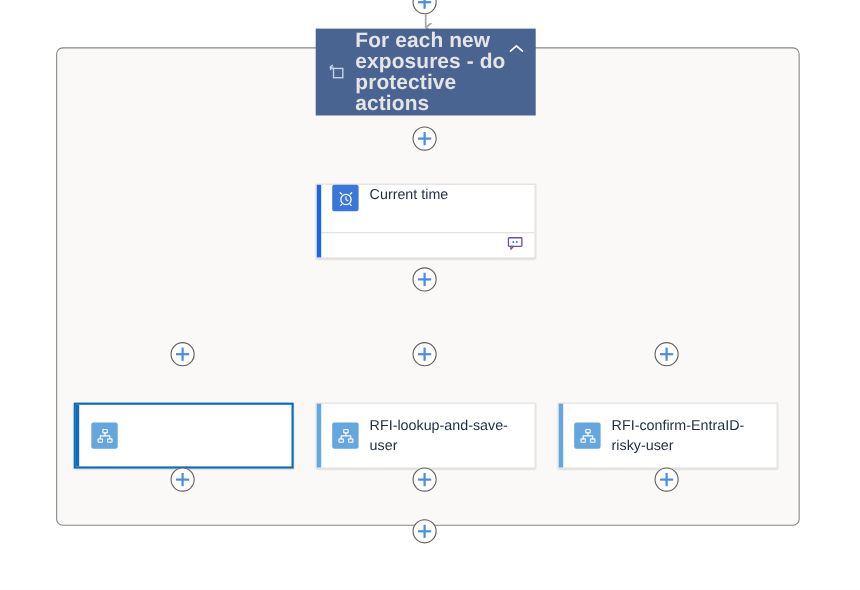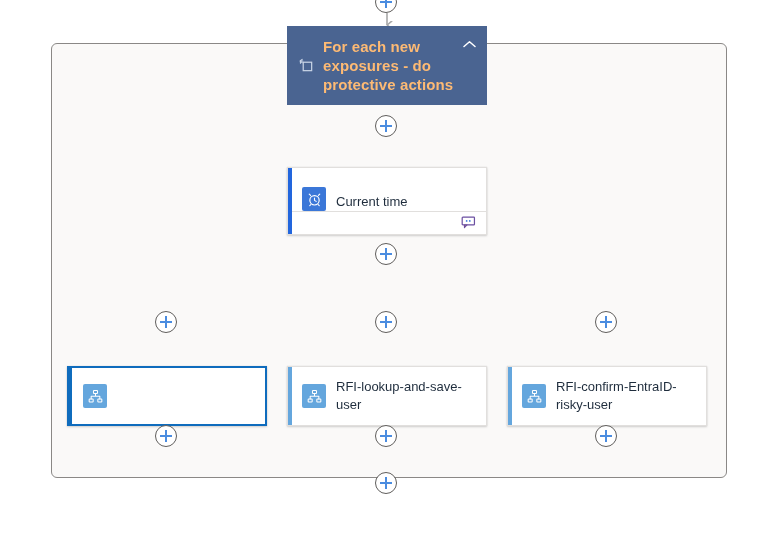--- a/index.html
+++ b/index.html
@@ -62,22 +62,22 @@
     width: 22px;
     height: 22px;
     flex: 0 0 22px;
     display: flex;
     align-items: center;
     justify-content: center;
     margin-right: 6px;
   }
   .foreach-title {
     flex: 1 1 auto;
-    color: #fdba74;
-    font-size: 15px;
+    color: #e5e5e5;
+    font-size: 19px;
     font-weight: bold;
     line-height: 19px;
     letter-spacing: 0.1px;
   }
   .foreach-chevron {
     position: absolute;
     right: 10px;
     top: 10px;
     width: 16px;
     height: 16px;
@@ -104,21 +104,21 @@
     left: 287px;
     top: 167px;
     width: 200px;
     height: 68px;
     border: 1px solid #e1dfdd;
   }
   .card-currenttime .accent { background: #2266dd; }
   .ct-top {
     height: 43px;
     display: flex;
-    align-items: flex-end;
+    align-items: flex-start;
     padding-left: 14px;
     box-sizing: border-box;
   }
   .ct-divider {
     height: 1px;
     background: #e1dfdd;
     margin-left: 4px;
   }
   .ct-bottom {
     height: 23px;

